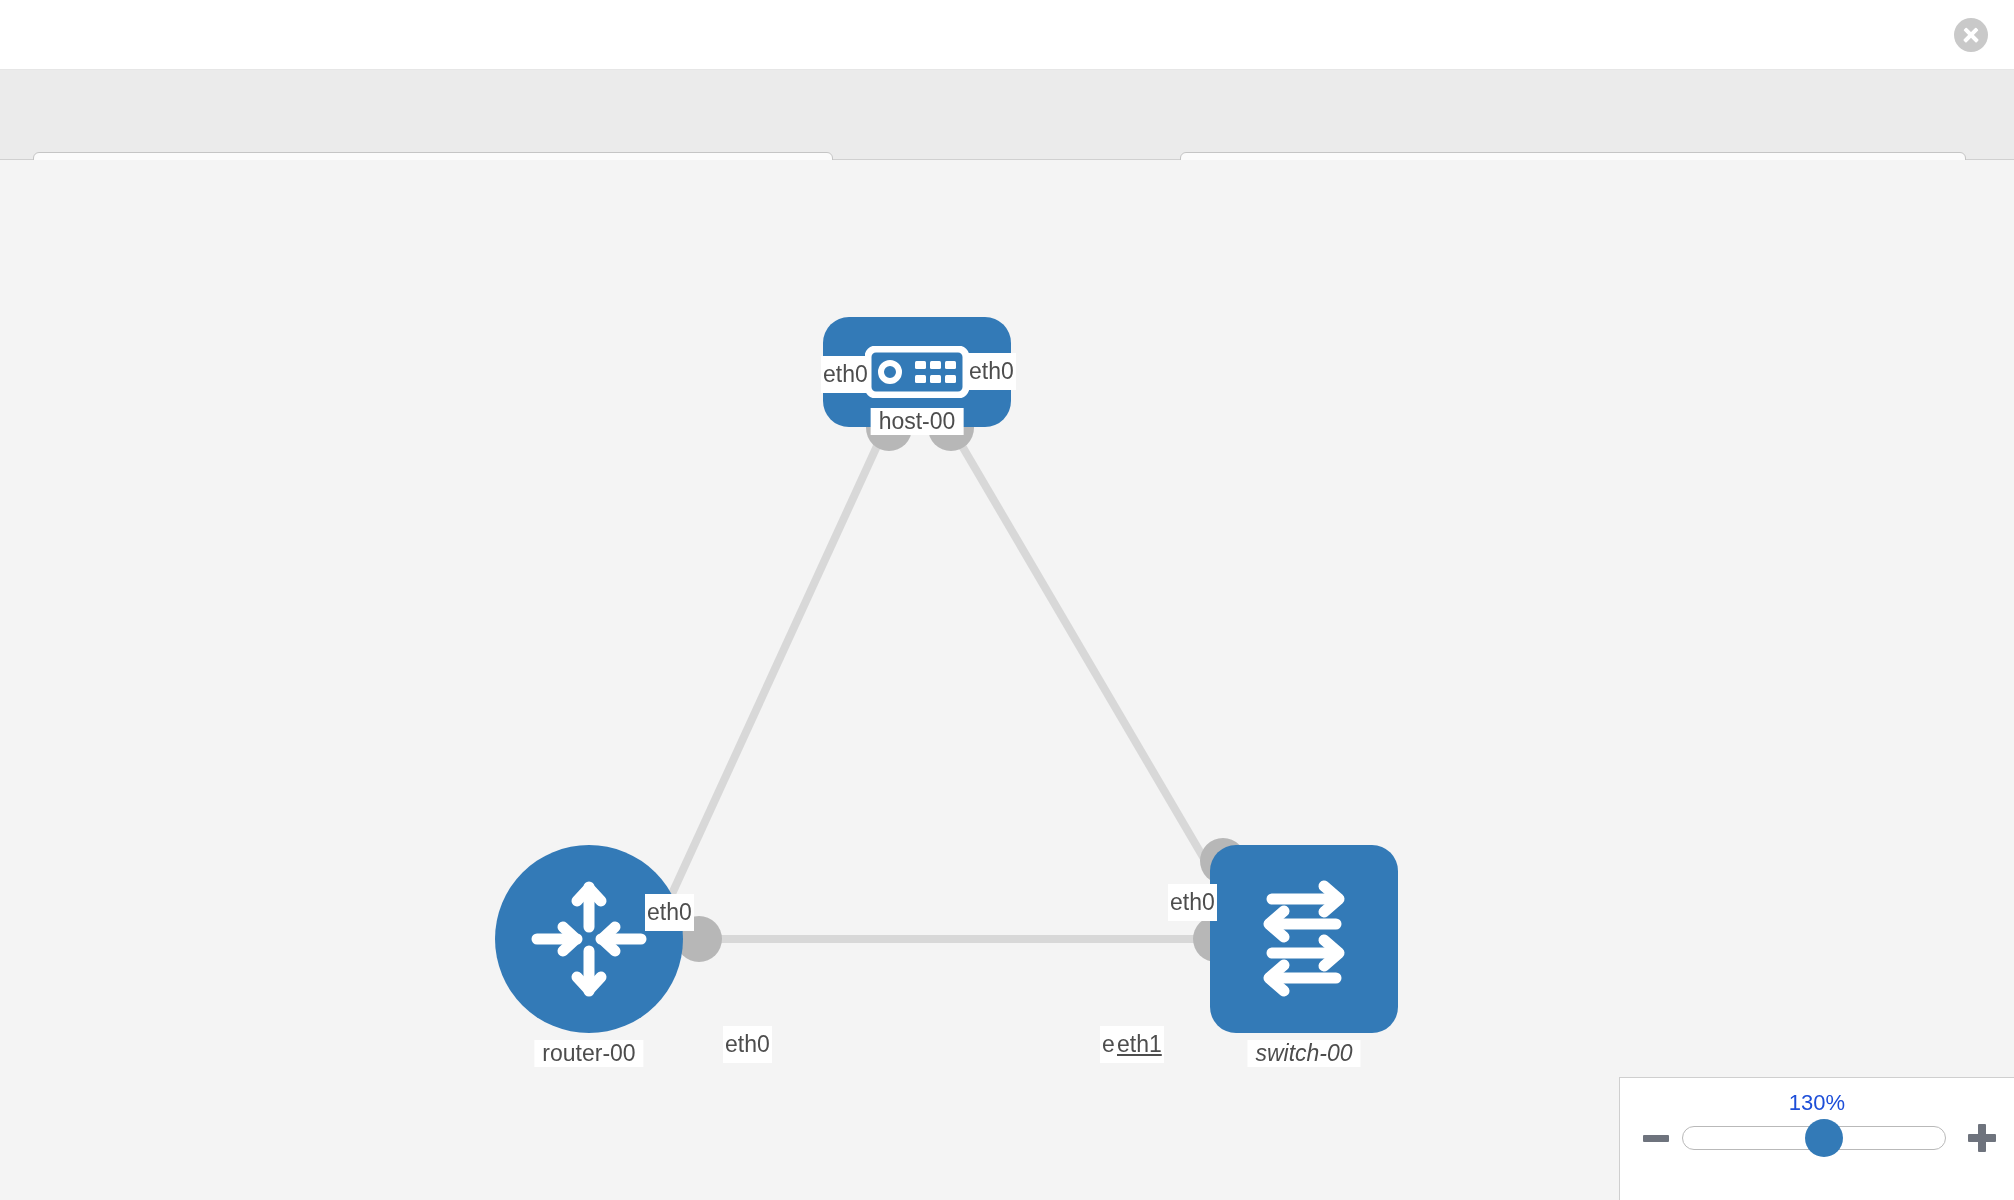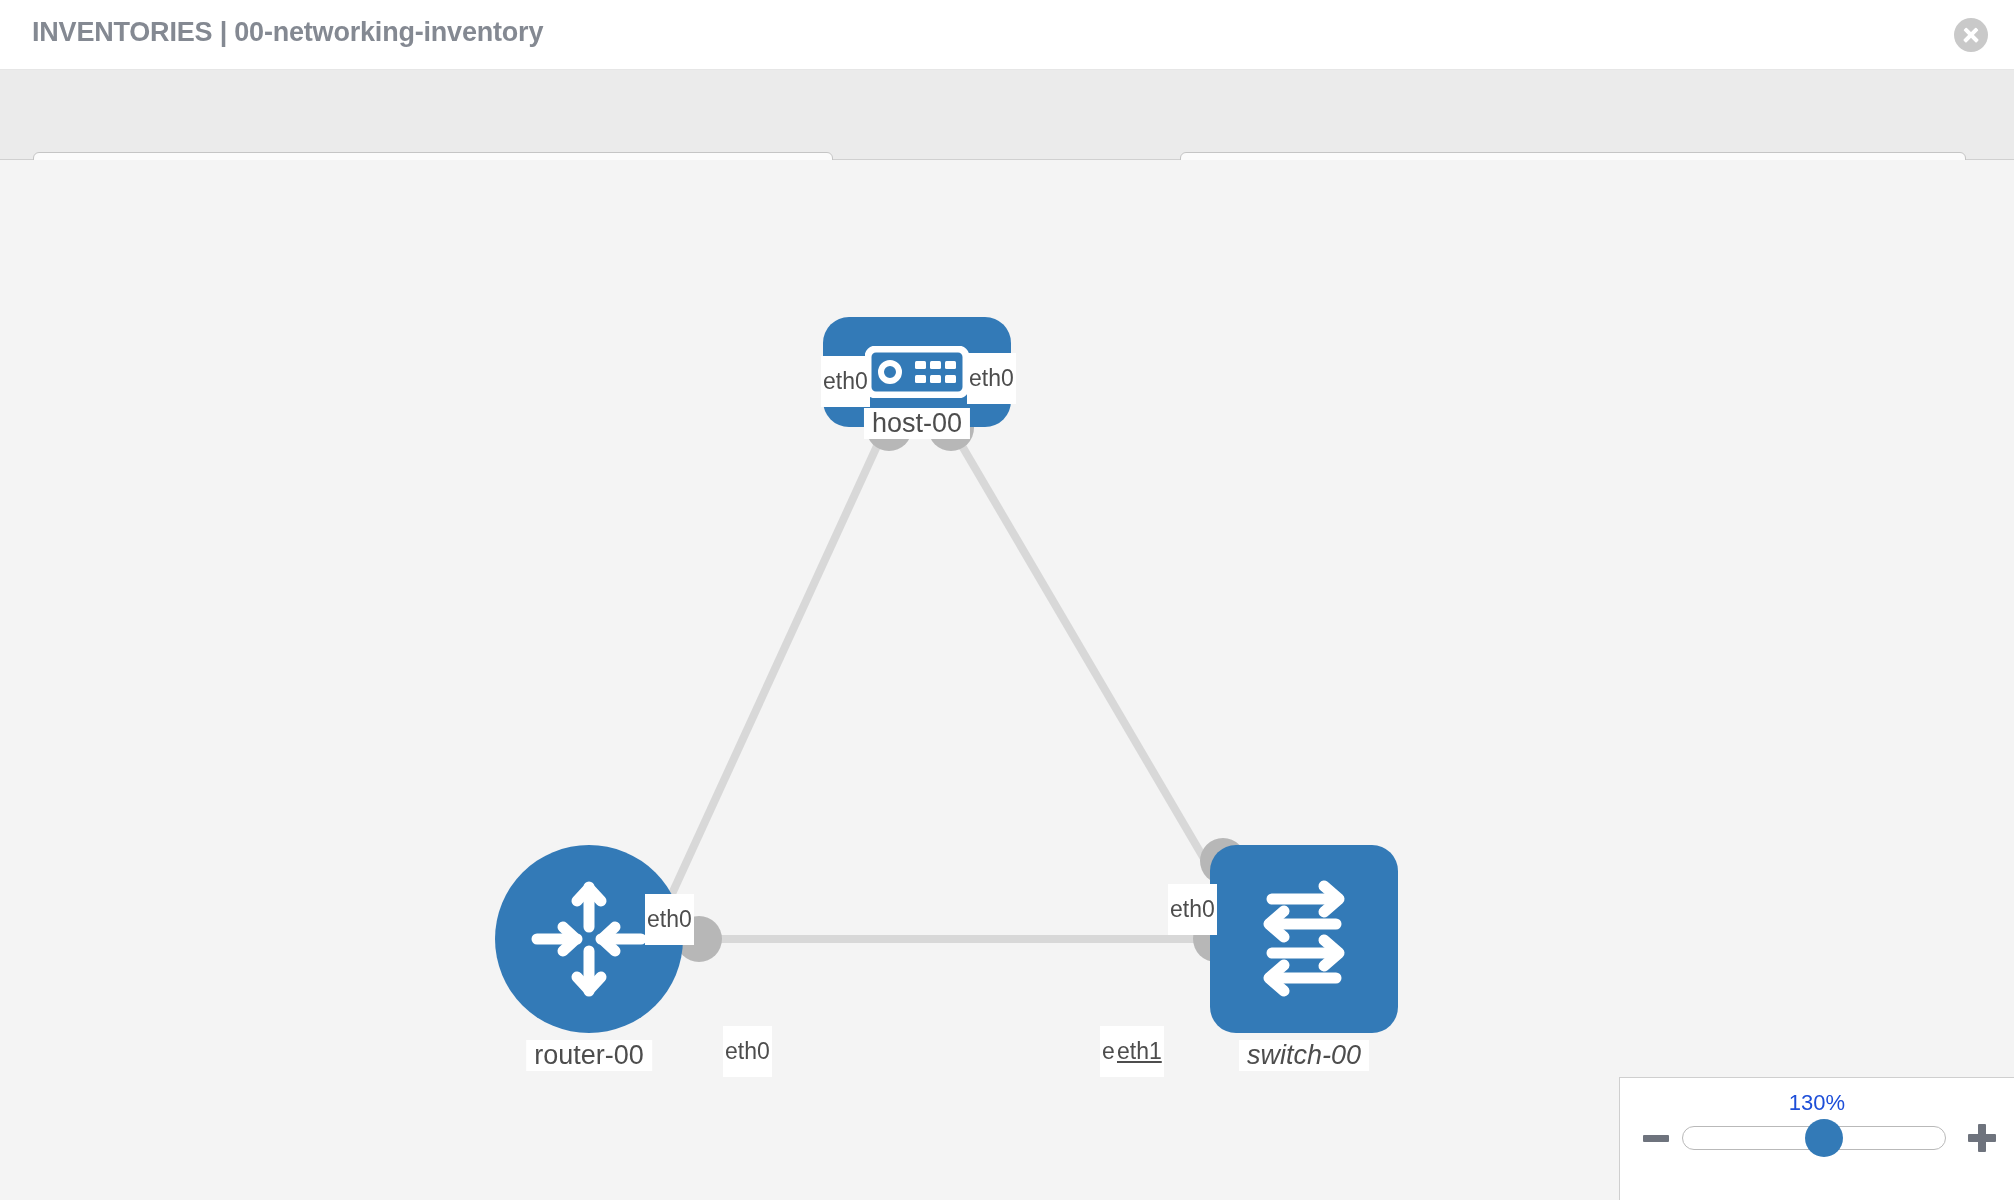--- a/index.html
+++ b/index.html
@@ -95,21 +95,21 @@
   .node-shape {
     position: absolute; left: 0; top: 0;
     background: #337ab7;
     display: flex; align-items: center; justify-content: center;
     cursor: pointer;
   }
   .node-label {
     position: absolute;
     left: 50%;
     transform: translateX(-50%);
-    font-size: 27px;
+    font-size: 23px;
     color: #4d4d4d;
     white-space: nowrap;
     background: #ffffff;
     padding: 0 8px;
     text-align: center;
   }
 
   
   #node-host { left: 823px; top: 157px; width: 188px; height: 110px; }
   #node-host .node-shape { width: 188px; height: 110px; border-radius: 26px; }
@@ -133,21 +133,21 @@
     background: #b7b7b7;
     cursor: pointer;
   }
 
   
   .iface-label {
     position: absolute;
     font-size: 23px;
     color: #4d4d4d;
     background: #ffffff;
-    padding: 12px 2px;
+    padding: 5px 2px;
     white-space: nowrap;
   }
 
   
   .zoom-panel {
     position: absolute;
     left: 1619px; top: 1077px;
     width: 395px; height: 123px;
     background: #ffffff;
     border: 1px solid #cfcfcf;
@@ -188,21 +188,20 @@
     background: #337ab7;
     cursor: pointer;
   }
 </style>
 </head>
 <body>
 
 <div class="app">
 
   <div class="header">
-    <div class="page-title">INVENTORIES | 00-networking-inventory</div>
     <div class="close-btn"></div>
   </div>
 
   <div class="toolbar">
 
     <div class="select-box" id="actions-select">
       <span class="sel-text">ACTIONS</span>
       <span class="caret"></span>
     </div>
 

